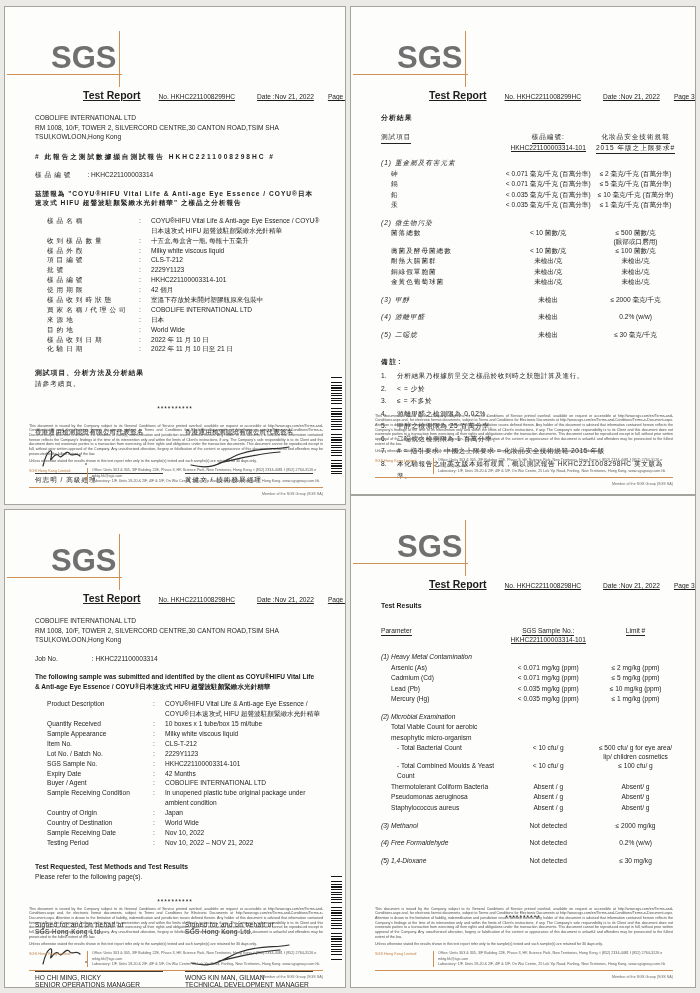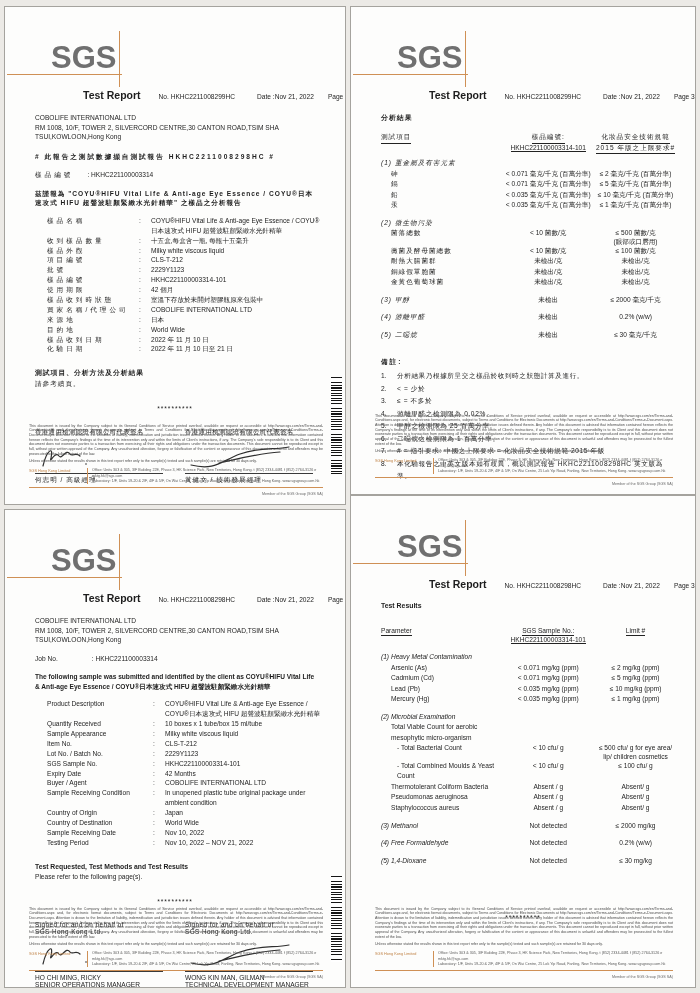--- a/index.html
+++ b/index.html
@@ -22,21 +22,21 @@
   
   .logo{position:relative;display:inline-block;margin:36px 0 0 46px;
     font-weight:bold;font-size:31px;line-height:30px;color:#707070;letter-spacing:0;}
   .logo::before{ 
     content:"";position:absolute;left:-44px;right:-6px;bottom:-2px;height:1px;background:#cf9055;
   }
   .logo::after{ 
     content:"";position:absolute;right:-4px;top:-12px;bottom:-14px;width:1px;background:#cf9055;
   }
 
-  .rpthead{display:flex;align-items:baseline;margin:16px 26px 0 78px;white-space:nowrap;}
+  .rpthead{display:flex;align-items:baseline;margin:16px 26px 0 78px;white-space:nowrap;text-decoration:underline;}
   .rpttitle{font-weight:bold;font-size:10.5px;}
   .rptno{font-size:6.6px;margin-left:18px;}
   .rptdate{font-size:6.6px;margin-left:22px;}
   .rptpage{font-size:6.6px;margin-left:14px;}
 
   .body-sm{font-size:6.6px;line-height:1.45;}
   .company{margin:12px 26px 0 30px;}
   .zh{letter-spacing:1px;}
   .hashline{margin:10px 26px 0 30px;font-weight:bold;letter-spacing:2px;}
   .kvline{display:flex;margin:9px 26px 0 30px;}

